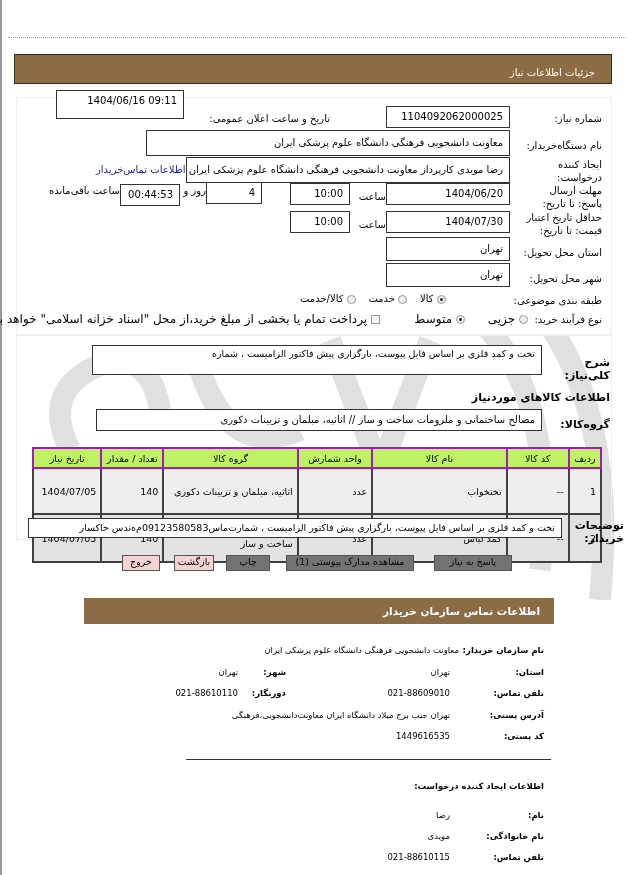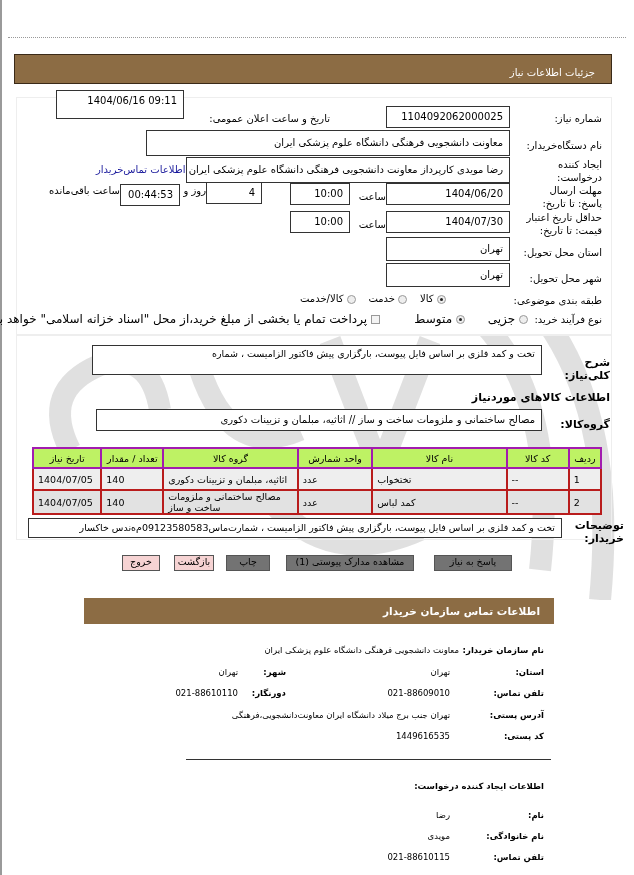--- a/index.html
+++ b/index.html
@@ -26,21 +26,21 @@
   a.link { color:#1a1a9c; text-decoration:none; }
   .radio {
     display:inline-block; width:9px; height:9px; border-radius:50%; border:1px solid #999;
     background:#eee; vertical-align:middle; position:relative; box-sizing:border-box;
   }
   .radio.on::after { content:""; position:absolute; left:2px; top:2px; width:3px; height:3px; border-radius:50%; background:#222; }
   .check { display:inline-block; width:9px; height:9px; border:1px solid #999; background:#f4f4f4; vertical-align:middle; box-sizing:border-box; }
   .bold { font-weight:bold; }
   table.items { position:absolute; left:32px; top:447px; width:570px; border-collapse:collapse; direction:rtl; font-size:9.5px; }
   table.items th { background:#bef264; font-weight:normal; height:18px; border:2px solid #a21caf; padding:0 4px;}
-  table.items td { background:#eeeeee; height:20px; border:2px solid #b91c1c; text-align:left; padding:0 4px; line-height:11px;}
+  table.items td { background:#eeeeee; height:20px; border:2px solid #404040; text-align:right; padding:12px 4px; line-height:11px;}
   table.items tr.alt td { background:#e2e2e2; }
   .btn {
     position:absolute; height:16px; box-sizing:border-box; border:1px solid #555; font-size:9.5px;
     line-height:11px; text-align:center; direction:rtl; overflow:hidden;
   }
   .btn.green { background:#737373; }
   .btn.pink { background:#f6d3d3; }
   .contact-bar {
     position:absolute; left:84px; top:598px; width:470px; height:26px;
     background:#8c6c44; color:#fff; font-weight:bold; font-size:10.5px; direction:rtl;

